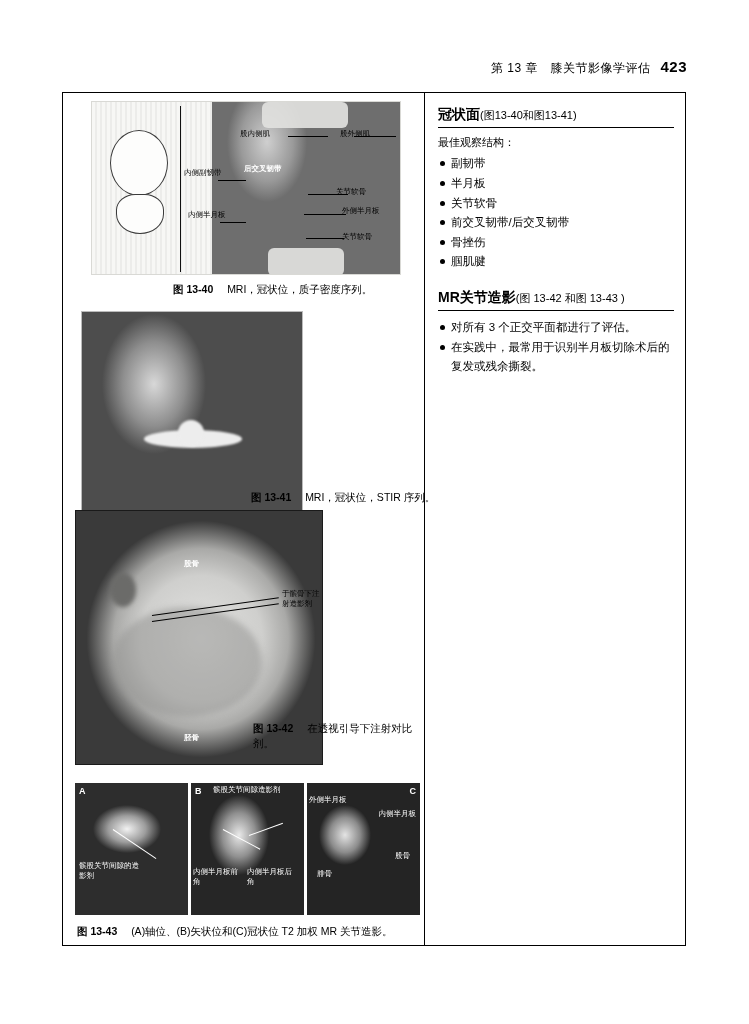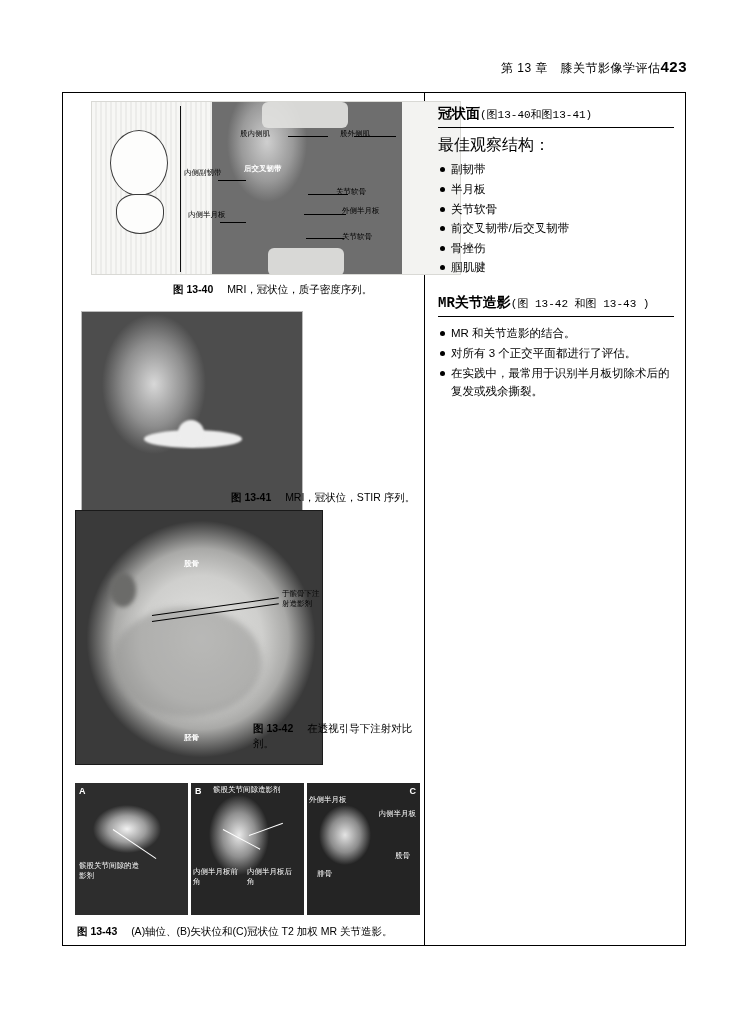--- a/index.html
+++ b/index.html
@@ -23,21 +23,21 @@
     height: 1024px;
   }
 
   
   .header {
     position: absolute;
     right: 62px;
     top: 58px;
     display: flex;
     align-items: baseline;
-    gap: 0;
+    gap: 10px;
     font-size: 12.5px;
     letter-spacing: 0.5px;
   }
   .header .chap {
     font-family: "Liberation Sans", sans-serif;
     font-size: 12px;
   }
   .header .pageno {
     font-family: "Liberation Sans", sans-serif;
     font-weight: bold;
@@ -70,21 +70,21 @@
     top: 93px;
     width: 361px;
     height: 852px;
   }
 
   
   .fig40 {
     position: absolute;
     left: 28px;
     top: 8px;
-    width: 370px;
+    width: 310px;
     height: 174px;
     background: #f3f3f1;
     border: 1px solid #d9d9d5;
     box-sizing: border-box;
     overflow: hidden;
   }
   .fig40 .panel-left {
     position: absolute;
     left: 0; top: 0;
     width: 120px; height: 100%;
@@ -255,38 +255,38 @@
   }
 
   
   .rightcol {
     position: absolute;
     left: 438px;
     top: 104px;
     width: 236px;
   }
   .sec-title {
-    font-family: Liberation Mono, monospace;
+    font-family: Liberation Sans, sans-serif;
     font-weight: bold;
     font-size: 14px;
     margin: 0 0 2px 0;
     line-height: 1.45;
   }
   .sec-title .sub {
     font-weight: normal;
     font-size: 11px;
   }
   .rule {
     height: 1px;
     background: #000;
     margin: 3px 0 7px 0;
   }
   .lede {
     font-family: "Liberation Sans", sans-serif;
-    font-size: 16px;
+    font-size: 11px;
     margin: 0 0 4px 0;
   }
   ul.bullets {
     list-style: none;
     margin: 0;
     padding: 0;
   }
   ul.bullets li {
     position: relative;
     padding-left: 13px;
@@ -361,21 +361,21 @@
       <b>图 13-40</b>
       <span style="display:inline-block;width:8px;"></span>
       <span>MRI，冠状位，质子密度序列。</span>
     </div>
 
     <div class="fig41">
       <div class="bright" style="left:62px; top:118px; width:98px; height:18px;"></div>
       <div class="bright" style="left:96px; top:108px; width:26px; height:26px;"></div>
     </div>
 
-    <div class="figcap" style="left:168px; top:398px;">
+    <div class="figcap" style="left:188px; top:398px;">
       <b>图 13-41</b>
       <span style="display:inline-block;width:8px;"></span>
       <span>MRI，冠状位，STIR 序列。</span>
     </div>
 
     <div class="fig42">
       <div class="cone"></div>
       <div class="femur" style="left:36px; top:96px; width:150px; height:110px;"></div>
       <div class="dark-spot" style="left:34px; top:62px; width:26px; height:34px;"></div>
 
@@ -443,21 +443,20 @@
         <li>腘肌腱</li>
       </ul>
     </div>
 
     <div class="block2">
       <h2 class="sec-title">
         <span>MR关节造影</span><span class="sub">(图 13-42 和图 13-43 )</span>
       </h2>
       <div class="rule"></div>
       <ul class="bullets">
-        <li>MR 和关节造影的结合。</li>
         <li>对所有 3 个正交平面都进行了评估。</li>
         <li>在实践中，最常用于识别半月板切除术后的复发或残余撕裂。</li>
       </ul>
     </div>
 
   </div>
 
 </div>
 
 </body></html>

